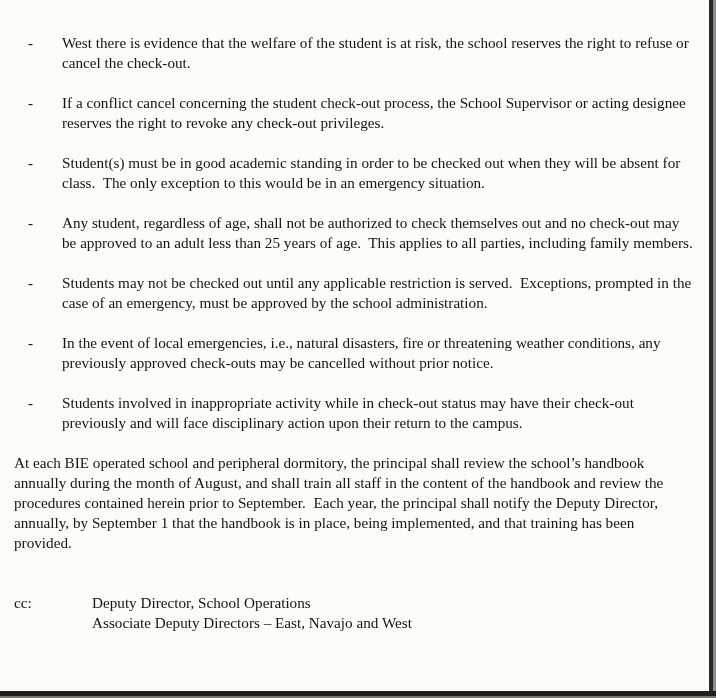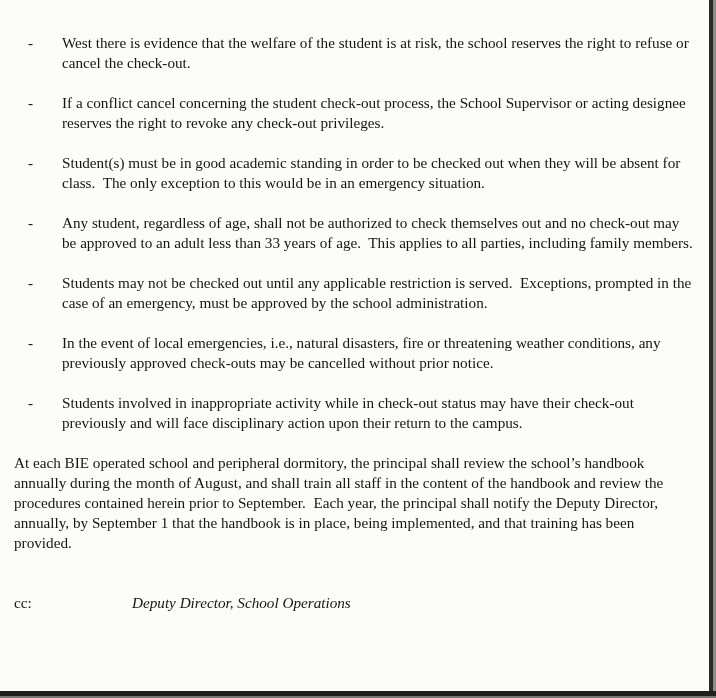--- a/index.html
+++ b/index.html
@@ -39,28 +39,26 @@
     white-space: pre-wrap;
   }
   .closing {
     margin-top: 5px;
     white-space: pre-wrap;
   }
   .cc-block {
     margin-top: 40px;
     display: flex;
     align-items: flex-start;
-    gap: 40px;
   }
   .cc-label {
     flex: 0 0 78px;
   }
   .cc-lines .cc-line {
     white-space: pre-wrap;
-    font-style: italic;
   }
   
   .edge-right {
     position: absolute;
     top: 0;
     right: 3px;
     width: 4px;
     height: 100%;
     background: #2a2a27;
   }
@@ -105,21 +103,21 @@
       <span class="btext">If a conflict cancel concerning the student check-out process, the School Supervisor or acting designee reserves the right to revoke any check-out privileges.</span>
     </div>
 
     <div class="bullet">
       <span class="dash">-</span>
       <span class="btext">Student(s) must be in good academic standing in order to be checked out when they will be absent for class.  The only exception to this would be in an emergency situation.</span>
     </div>
 
     <div class="bullet">
       <span class="dash">-</span>
-      <span class="btext">Any student, regardless of age, shall not be authorized to check themselves out and no check-out may be approved to an adult less than 33 years of age.  This applies to all parties, including family members.</span>
+      <span class="btext">Any student, regardless of age, shall not be authorized to check themselves out and no check-out may be approved to an adult less than 25 years of age.  This applies to all parties, including family members.</span>
     </div>
 
     <div class="bullet">
       <span class="dash">-</span>
       <span class="btext">Students may not be checked out until any applicable restriction is served.  Exceptions, prompted in the case of an emergency, must be approved by the school administration.</span>
     </div>
 
     <div class="bullet">
       <span class="dash">-</span>
       <span class="btext">In the event of local emergencies, i.e., natural disasters, fire or threatening weather conditions, any previously approved check-outs may be cancelled without prior notice.</span>
@@ -129,20 +127,21 @@
       <span class="dash">-</span>
       <span class="btext">Students involved in inappropriate activity while in check-out status may have their check-out previously and will face disciplinary action upon their return to the campus.</span>
     </div>
 
     <div class="closing">At each BIE operated school and peripheral dormitory, the principal shall review the school’s handbook annually during the month of August, and shall train all staff in the content of the handbook and review the procedures contained herein prior to September.  Each year, the principal shall notify the Deputy Director, annually, by September 1 that the handbook is in place, being implemented, and that training has been provided.</div>
 
     <div class="cc-block">
       <span class="cc-label">cc:</span>
       <span class="cc-lines">
         <span class="cc-line" style="display:block">Deputy Director, School Operations</span>
+        <span class="cc-line" style="display:block">Associate Deputy Directors – East, Navajo and West</span>
       </span>
     </div>
 
   </div>
 
   <div class="edge-right-outer"></div>
   <div class="edge-right"></div>
   <div class="edge-bottom-outer"></div>
   <div class="edge-bottom"></div>
 </div>

